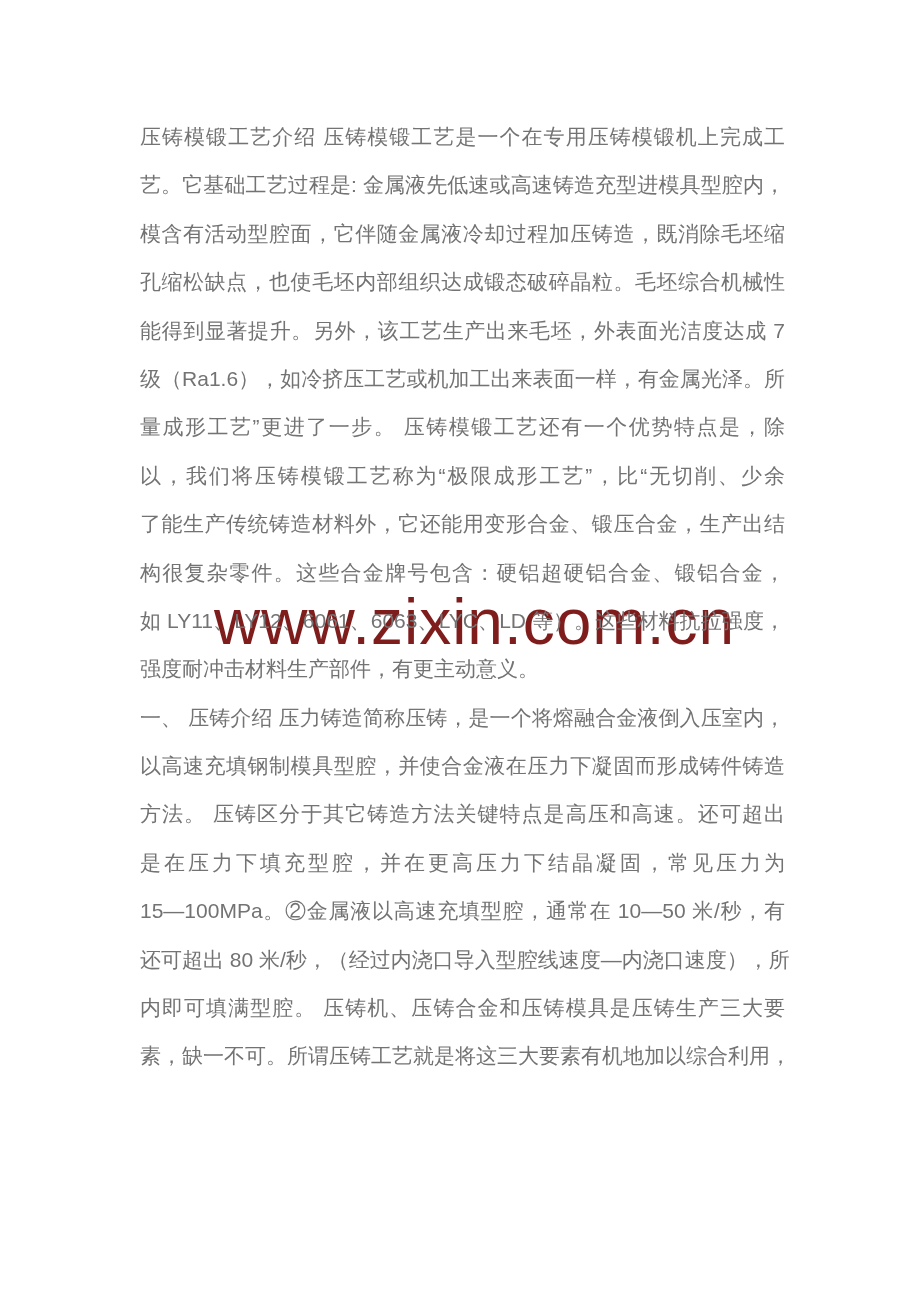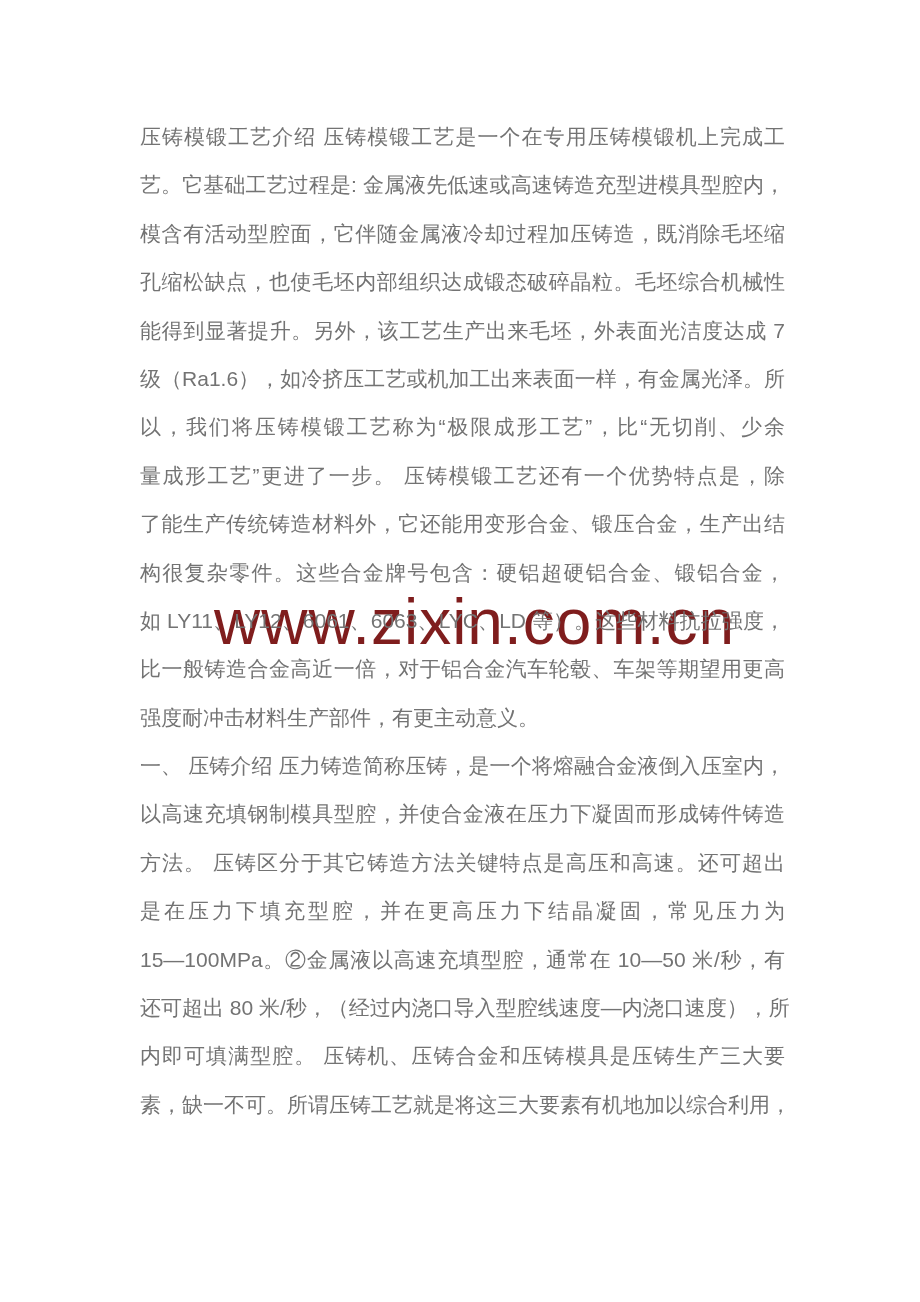--- a/index.html
+++ b/index.html
@@ -60,26 +60,25 @@
 
 <div class="page">
   <div class="watermark">www.zixin.com.cn</div>
   <div class="content">
     <div class="line">压铸模锻工艺介绍  压铸模锻工艺是一个在专用压铸模锻机上完成工</div>
     <div class="line">艺。它基础工艺过程是: 金属液先低速或高速铸造充型进模具型腔内，</div>
     <div class="line">模含有活动型腔面，它伴随金属液冷却过程加压铸造，既消除毛坯缩</div>
     <div class="line">孔缩松缺点，也使毛坯内部组织达成锻态破碎晶粒。毛坯综合机械性</div>
     <div class="line">能得到显著提升。另外，该工艺生产出来毛坯，外表面光洁度达成 7</div>
     <div class="line">级（Ra1.6），如冷挤压工艺或机加工出来表面一样，有金属光泽。所</div>
+    <div class="line">量成形工艺”更进了一步。 压铸模锻工艺还有一个优势特点是，除</div>
     <div class="line">以，我们将压铸模锻工艺称为“极限成形工艺”，比“无切削、少余</div>
-    <div class="line">量成形工艺”更进了一步。 压铸模锻工艺还有一个优势特点是，除</div>
     <div class="line">了能生产传统铸造材料外，它还能用变形合金、锻压合金，生产出结</div>
     <div class="line">构很复杂零件。这些合金牌号包含：硬铝超硬铝合金、锻铝合金，</div>
     <div class="line">如 LY11、LY12、6061、6063、LYC、LD 等）。这些材料抗拉强度，</div>
-    <div class="line">比一般铸造合金高近一倍，对于铝合金汽车轮毂、车架等期望用更高</div>
     <div class="line last">强度耐冲击材料生产部件，有更主动意义。</div>
     <div class="line">一、  压铸介绍  压力铸造简称压铸，是一个将熔融合金液倒入压室内，</div>
     <div class="line">以高速充填钢制模具型腔，并使合金液在压力下凝固而形成铸件铸造</div>
     <div class="line">方法。 压铸区分于其它铸造方法关键特点是高压和高速。还可超出</div>
     <div class="line">是在压力下填充型腔，并在更高压力下结晶凝固，常见压力为</div>
     <div class="line">15—100MPa。②金属液以高速充填型腔，通常在 10—50 米/秒，有</div>
     <div class="line">还可超出 80 米/秒，（经过内浇口导入型腔线速度—内浇口速度），所</div>
     <div class="line">内即可填满型腔。 压铸机、压铸合金和压铸模具是压铸生产三大要</div>
     <div class="line">素，缺一不可。所谓压铸工艺就是将这三大要素有机地加以综合利用，</div>
   </div>

